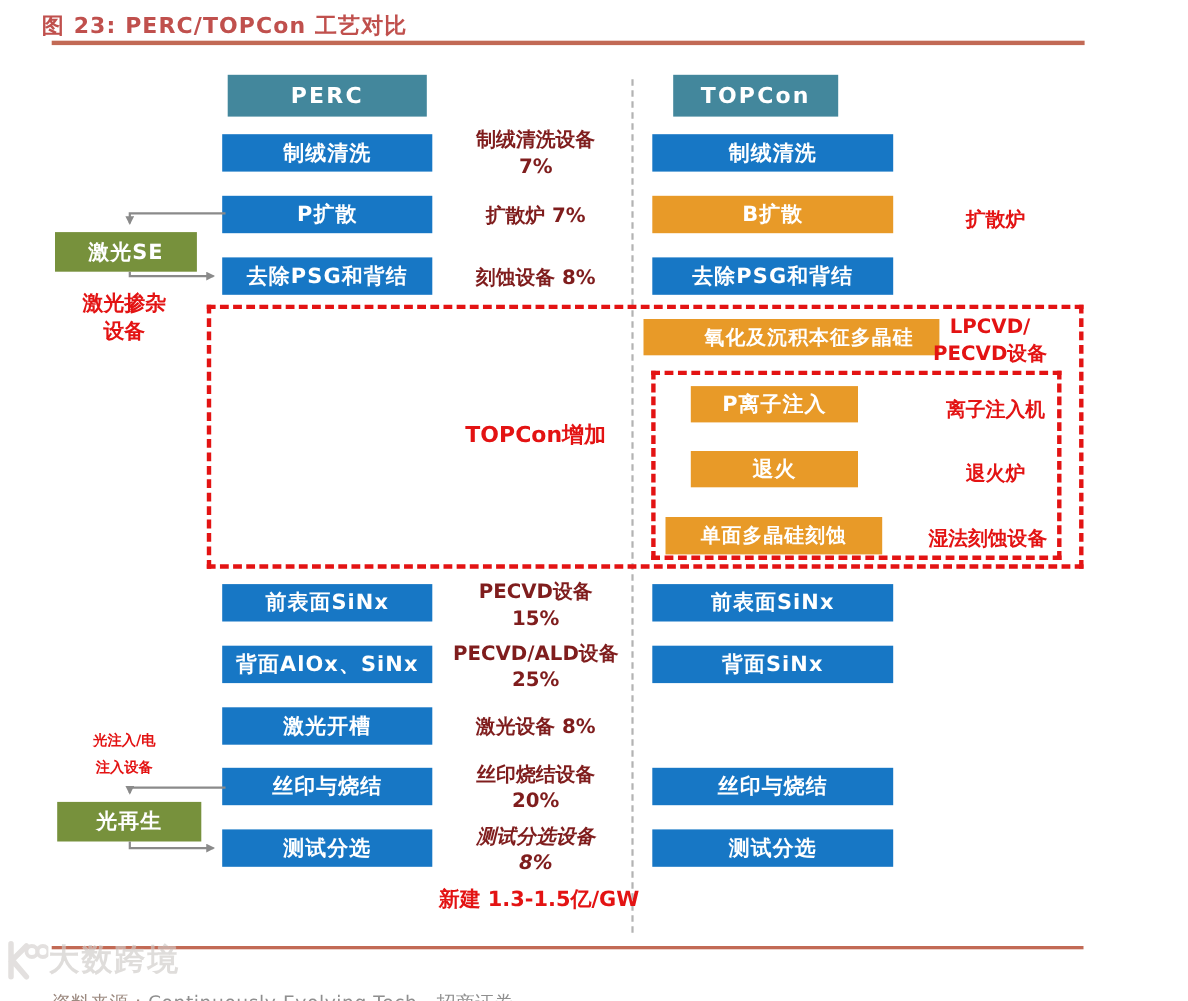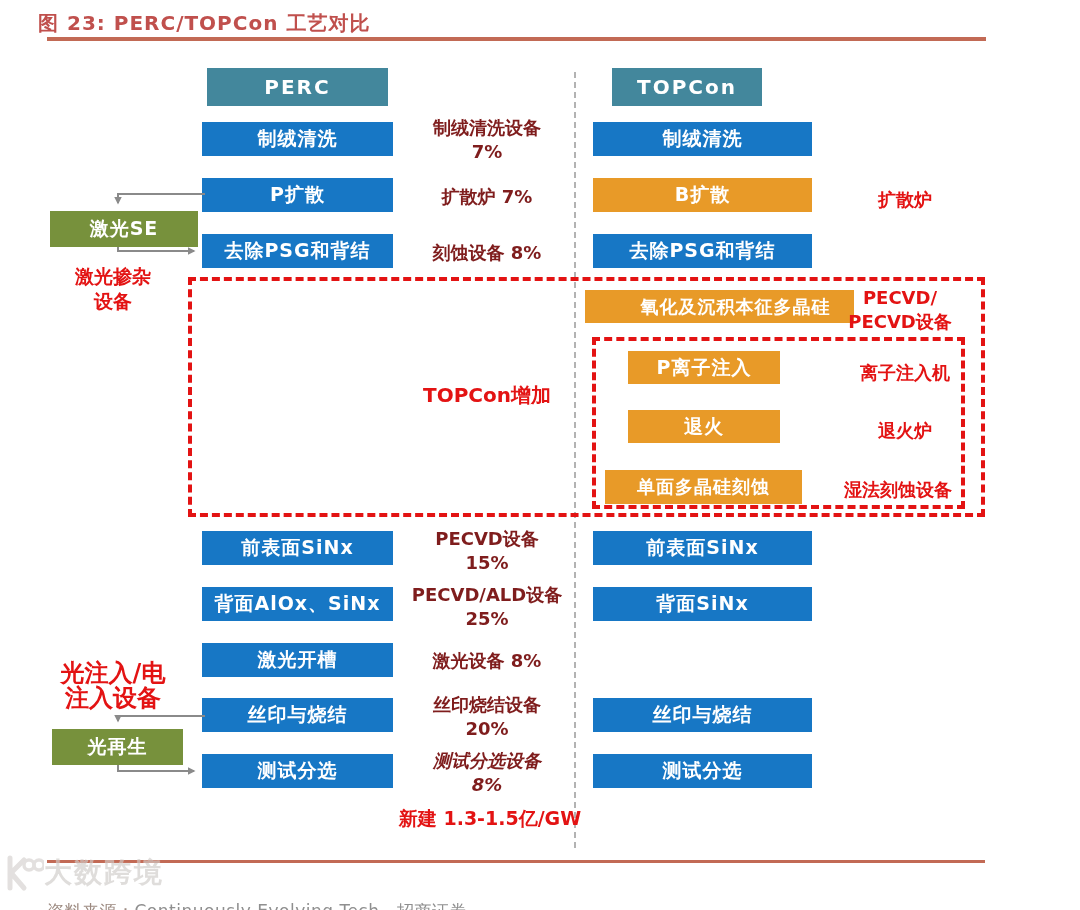--- a/index.html
+++ b/index.html
@@ -132,39 +132,39 @@
 
   <div class="red-label callout" style="left:377px;top:382px;width:220px;">
     <span>TOPCon增加</span>
   </div>
   <div class="red-label note" style="left:377px;top:806px;width:226px;">新建 1.3-1.5亿/GW</div>
 
   <div class="red-label" style="left:825px;top:188px;width:160px;">
     <span>扩散炉</span>
   </div>
   <div class="red-label" style="left:825px;top:286px;width:150px;">
-    <span>PECVD/</span>
+    <span>LPCVD/</span>
       <span>PECVD设备</span>
   </div>
   <div class="red-label" style="left:825px;top:361px;width:160px;">
     <span>离子注入机</span>
   </div>
   <div class="red-label" style="left:825px;top:419px;width:160px;">
     <span>退火炉</span>
   </div>
   <div class="red-label" style="left:823px;top:478px;width:150px;">
     <span>湿法刻蚀设备</span>
   </div>
 
-  <div class="box green" style="left:50px;top:211px;width:148px;height:36px;">激光SE</div>
+  <div class="box green" style="left:50px;top:211px;width:129px;height:36px;">激光SE</div>
   <div class="red-label" style="left:38px;top:264px;width:150px;font-size:19px;line-height:25px;">
     <span>激光掺杂</span>
       <span>设备</span>
   </div>
-  <div class="red-label" style="left:38px;top:661px;width:150px;font-size:24px;line-height:25px;">
+  <div class="red-label" style="left:38px;top:661px;width:150px;font-size:13px;line-height:25px;">
     <span>光注入/电</span>
       <span>注入设备</span>
   </div>
   <div class="box green" style="left:52px;top:729px;width:131px;height:36px;">光再生</div>
 
   <svg class="arrows" viewBox="0 0 1080 910" xmlns="http://www.w3.org/2000/svg">
     <defs>
       <marker id="arr" markerWidth="9" markerHeight="9" refX="6.5" refY="4" orient="auto" markerUnits="userSpaceOnUse">
         <path d="M0,0 L8,4 L0,8 z" fill="#8A8A8A"></path>
       </marker>

